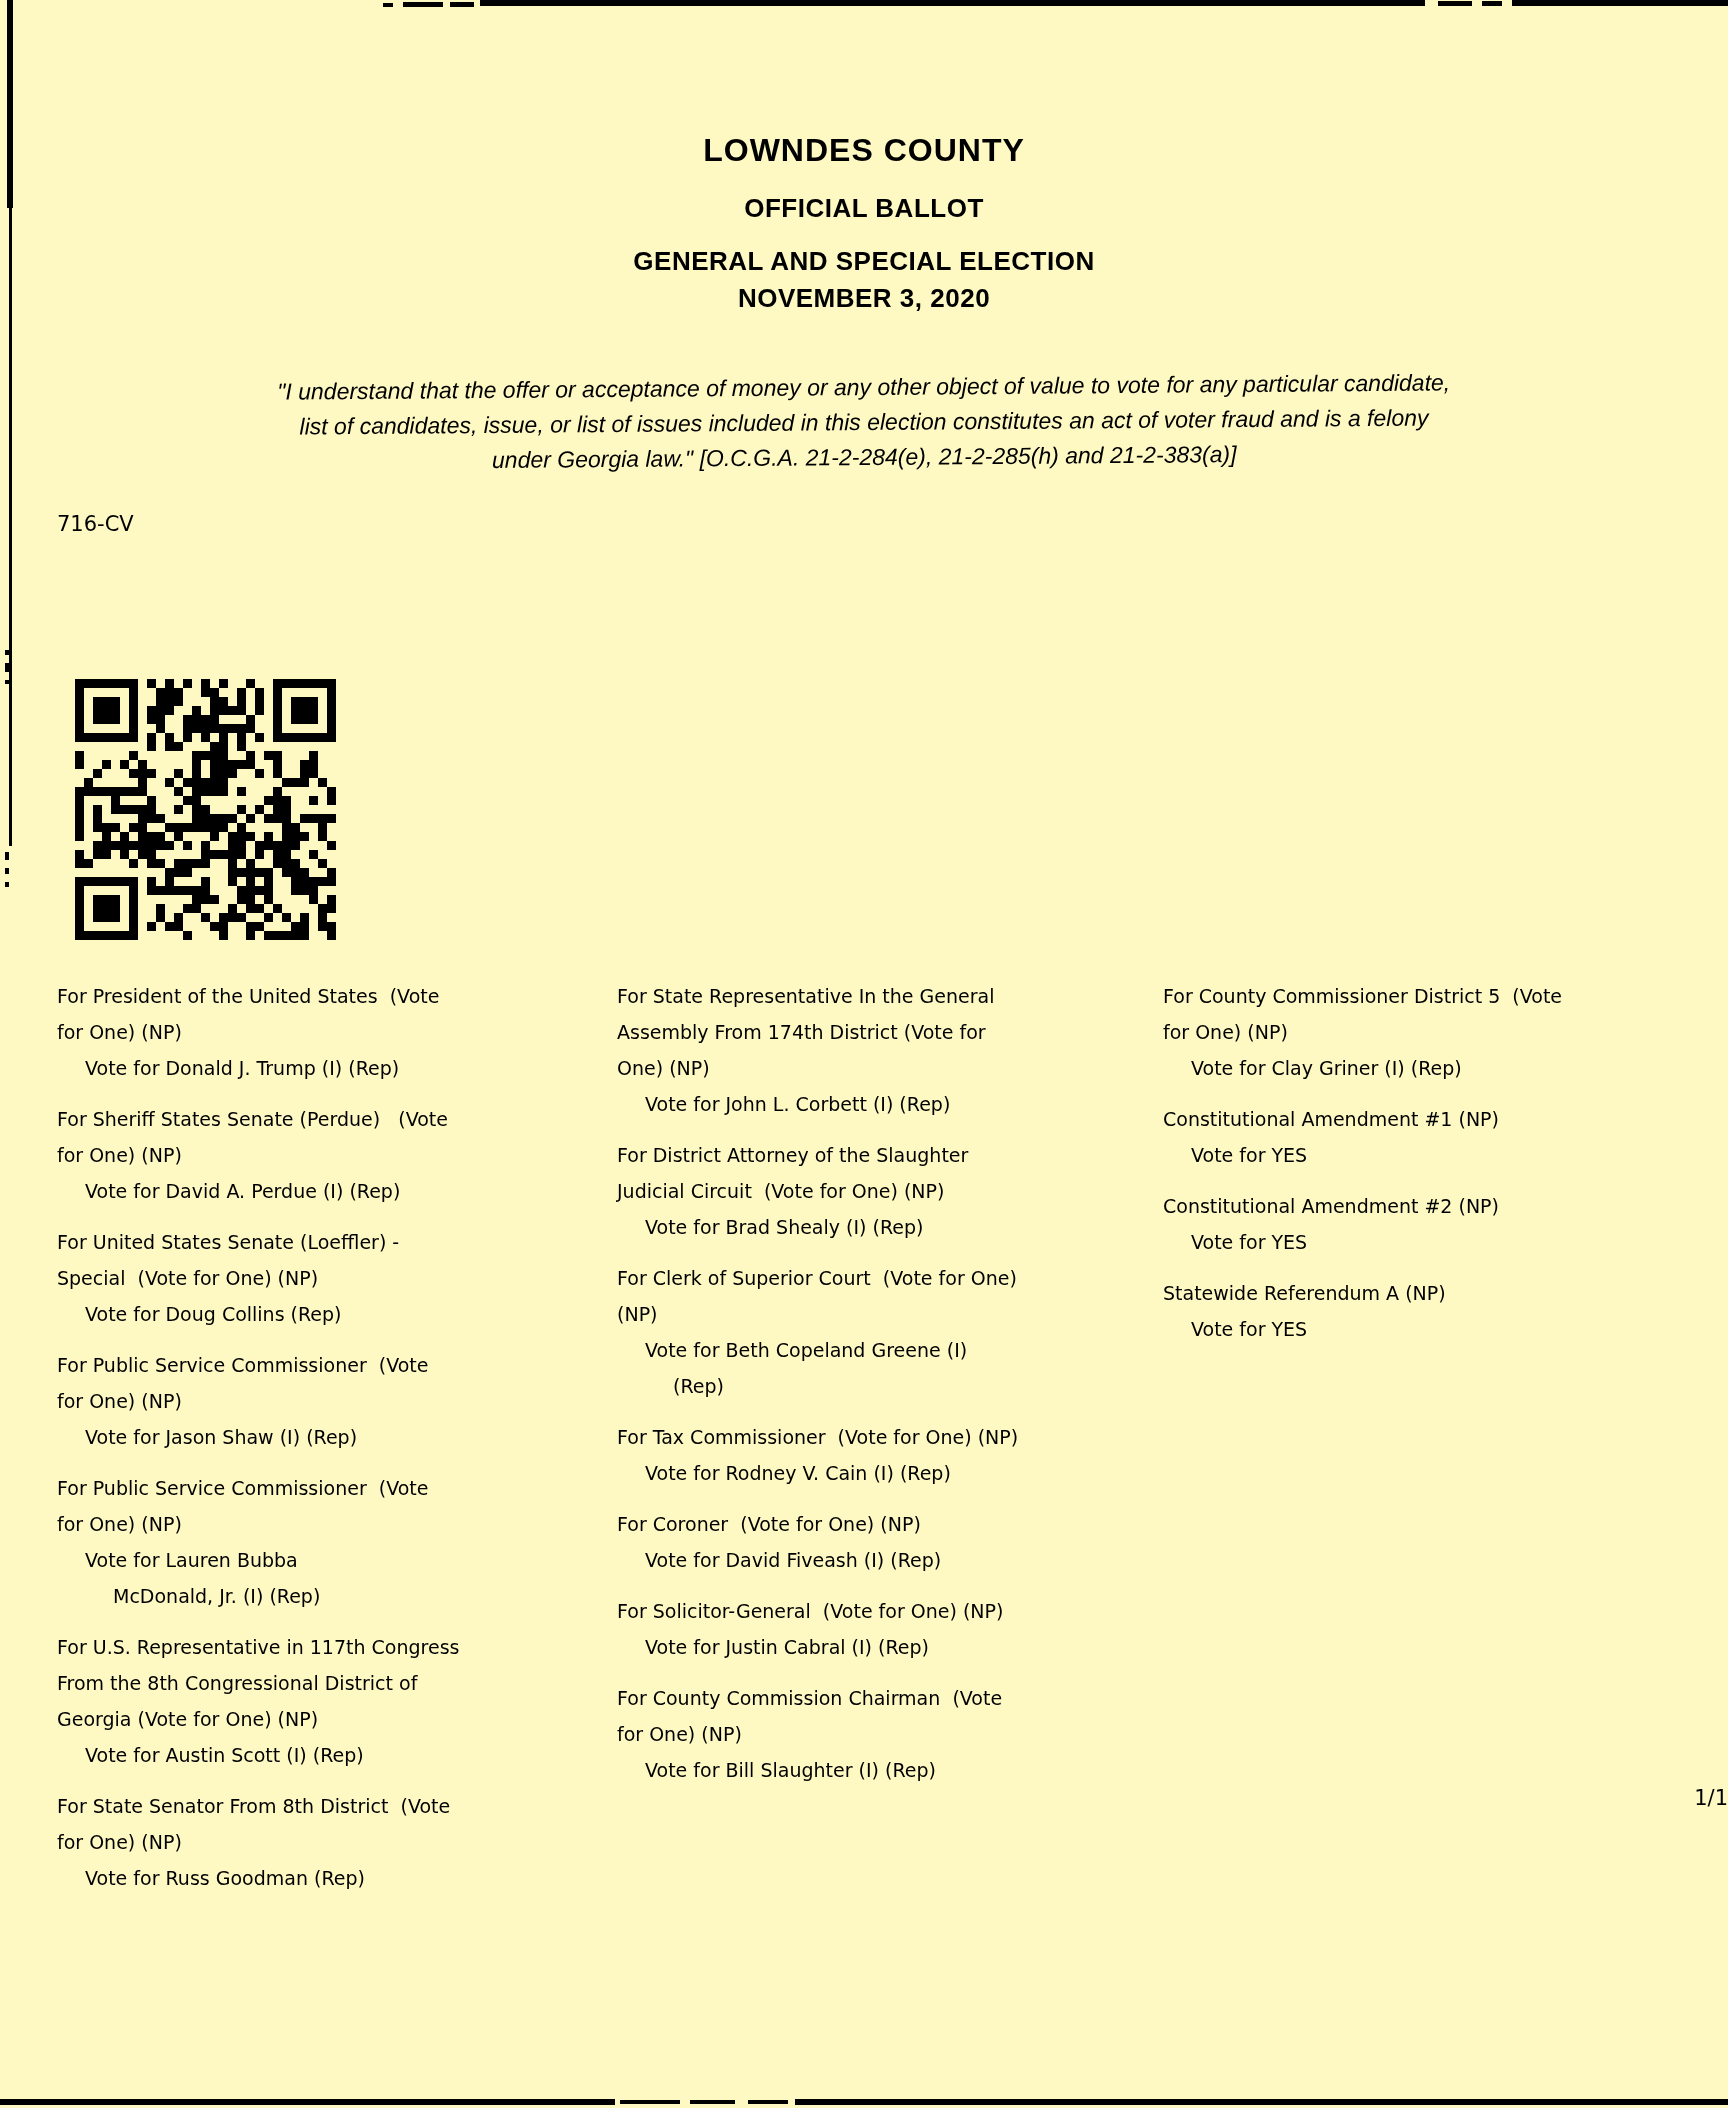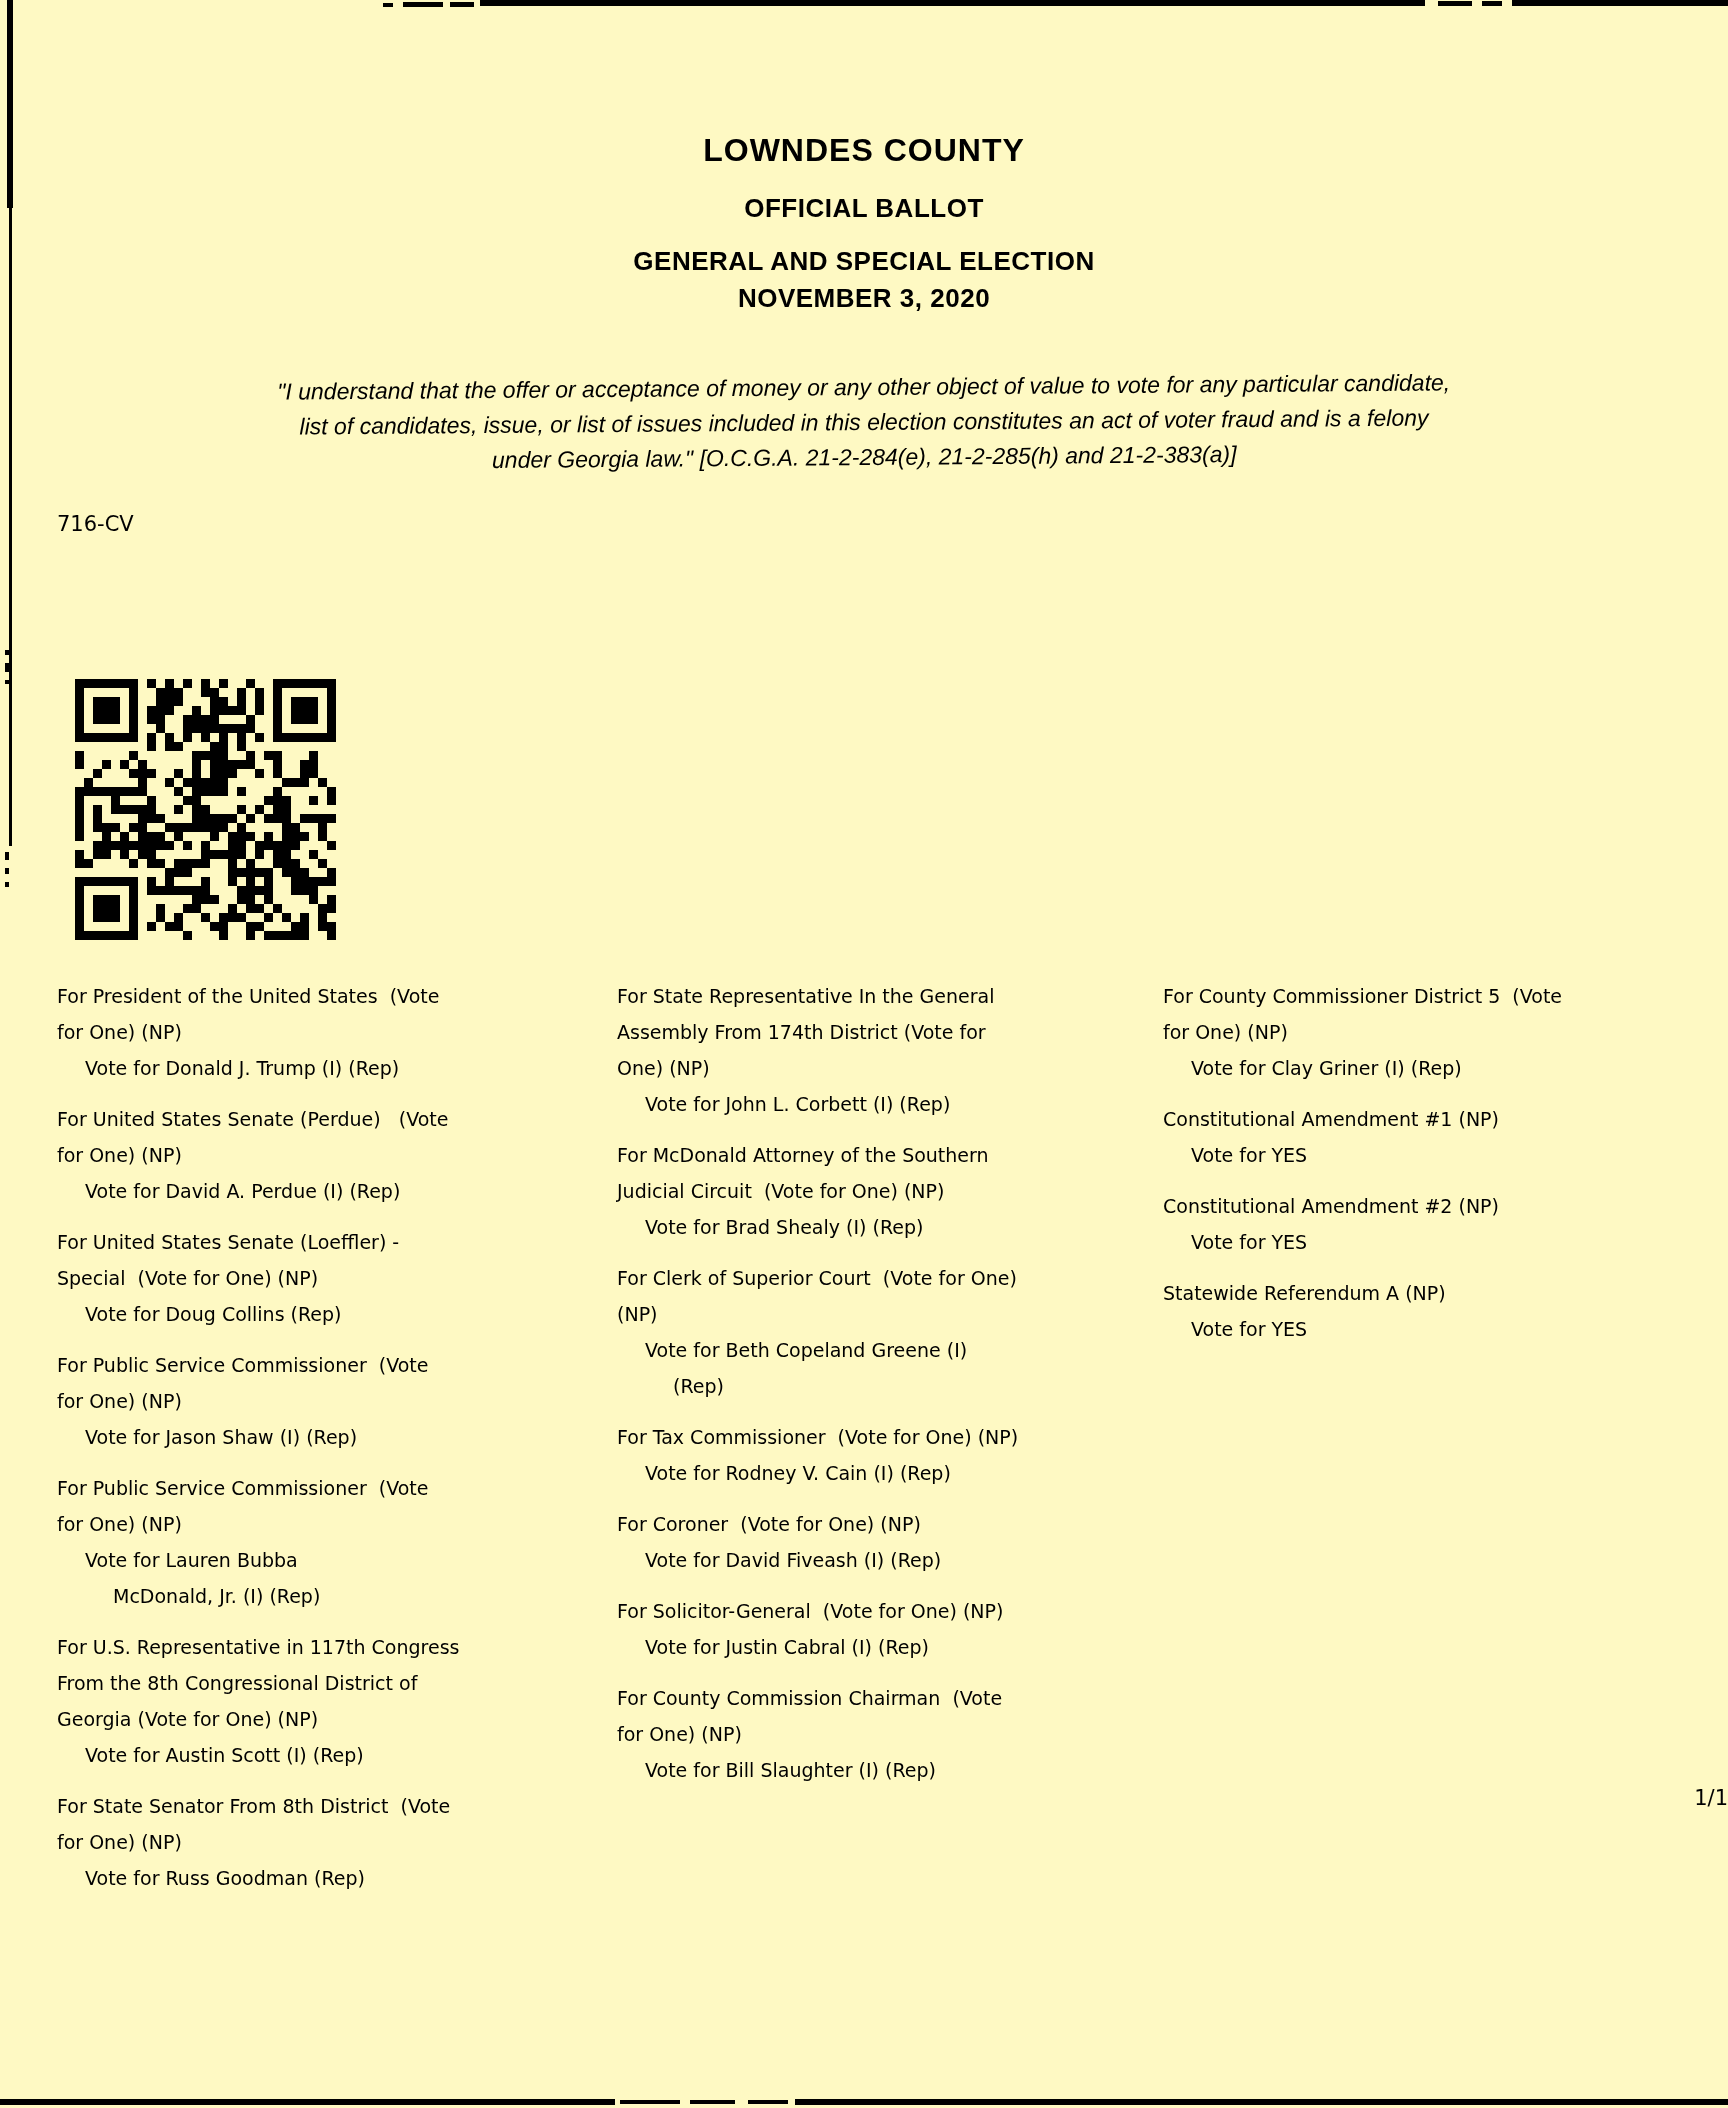--- a/index.html
+++ b/index.html
@@ -517,21 +517,21 @@
       </svg>
     </div>
 
   <div class="ballot-column col-1">
       <div class="contest">
         <div class="line title-line">For President of the United States  (Vote</div>
         <div class="line title-line">for One) (NP)</div>
         <div class="line vote-line">Vote for Donald J. Trump (I) (Rep)</div>
       </div>
       <div class="contest">
-        <div class="line title-line">For United States Senate (Perdue)   (Vote</div>
+        <div class="line title-line">For Sheriff States Senate (Perdue)   (Vote</div>
         <div class="line title-line">for One) (NP)</div>
         <div class="line vote-line">Vote for David A. Perdue (I) (Rep)</div>
       </div>
       <div class="contest">
         <div class="line title-line">For United States Senate (Loeffler) -</div>
         <div class="line title-line">Special  (Vote for One) (NP)</div>
         <div class="line vote-line">Vote for Doug Collins (Rep)</div>
       </div>
       <div class="contest">
         <div class="line title-line">For Public Service Commissioner  (Vote</div>
@@ -557,21 +557,21 @@
       </div>
     </div>
   <div class="ballot-column col-2">
       <div class="contest">
         <div class="line title-line">For State Representative In the General</div>
         <div class="line title-line">Assembly From 174th District (Vote for</div>
         <div class="line title-line">One) (NP)</div>
         <div class="line vote-line">Vote for John L. Corbett (I) (Rep)</div>
       </div>
       <div class="contest">
-        <div class="line title-line">For McDonald Attorney of the Southern</div>
+        <div class="line title-line">For District Attorney of the Slaughter</div>
         <div class="line title-line">Judicial Circuit  (Vote for One) (NP)</div>
         <div class="line vote-line">Vote for Brad Shealy (I) (Rep)</div>
       </div>
       <div class="contest">
         <div class="line title-line">For Clerk of Superior Court  (Vote for One)</div>
         <div class="line title-line">(NP)</div>
         <div class="line vote-line">Vote for Beth Copeland Greene (I)</div>
         <div class="line vote-line cont">(Rep)</div>
       </div>
       <div class="contest">

